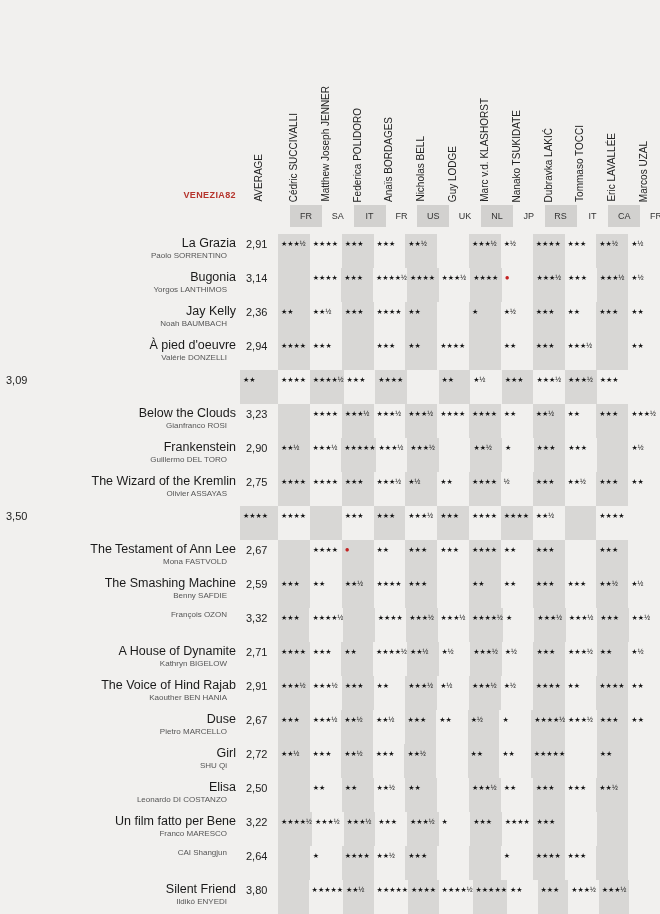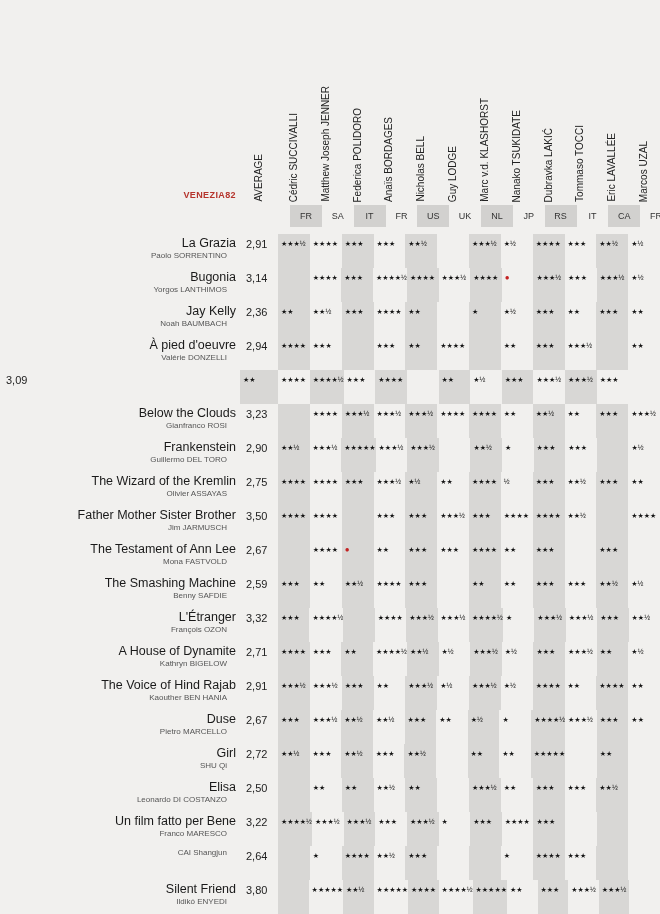--- a/index.html
+++ b/index.html
@@ -236,24 +236,20 @@
       <div class="rcell shade">★½</div>
       <div class="rcell">★★</div>
       <div class="rcell shade">★★★★</div>
       <div class="rcell">½</div>
       <div class="rcell shade">★★★</div>
       <div class="rcell">★★½</div>
       <div class="rcell shade">★★★</div>
       <div class="rcell">★★</div>
     </div>
     <div class="frow grid">
-      <div class="tcell">
-        <div class="ft">Father Mother Sister Brother</div>
-        <div class="fd">Jim JARMUSCH</div>
-      </div>
       <div class="acell">3,50</div>
       <div class="rcell shade">★★★★</div>
       <div class="rcell">★★★★</div>
       <div class="rcell shade"></div>
       <div class="rcell">★★★</div>
       <div class="rcell shade">★★★</div>
       <div class="rcell">★★★½</div>
       <div class="rcell shade">★★★</div>
       <div class="rcell">★★★★</div>
       <div class="rcell shade">★★★★</div>
@@ -294,21 +290,20 @@
       <div class="rcell"></div>
       <div class="rcell shade">★★</div>
       <div class="rcell">★★</div>
       <div class="rcell shade">★★★</div>
       <div class="rcell">★★★</div>
       <div class="rcell shade">★★½</div>
       <div class="rcell">★½</div>
     </div>
     <div class="frow grid">
       <div class="tcell">
-        <div class="ft">L'Étranger</div>
         <div class="fd">François OZON</div>
       </div>
       <div class="acell">3,32</div>
       <div class="rcell shade">★★★</div>
       <div class="rcell">★★★★½</div>
       <div class="rcell shade"></div>
       <div class="rcell">★★★★</div>
       <div class="rcell shade">★★★½</div>
       <div class="rcell">★★★½</div>
       <div class="rcell shade">★★★★½</div>

